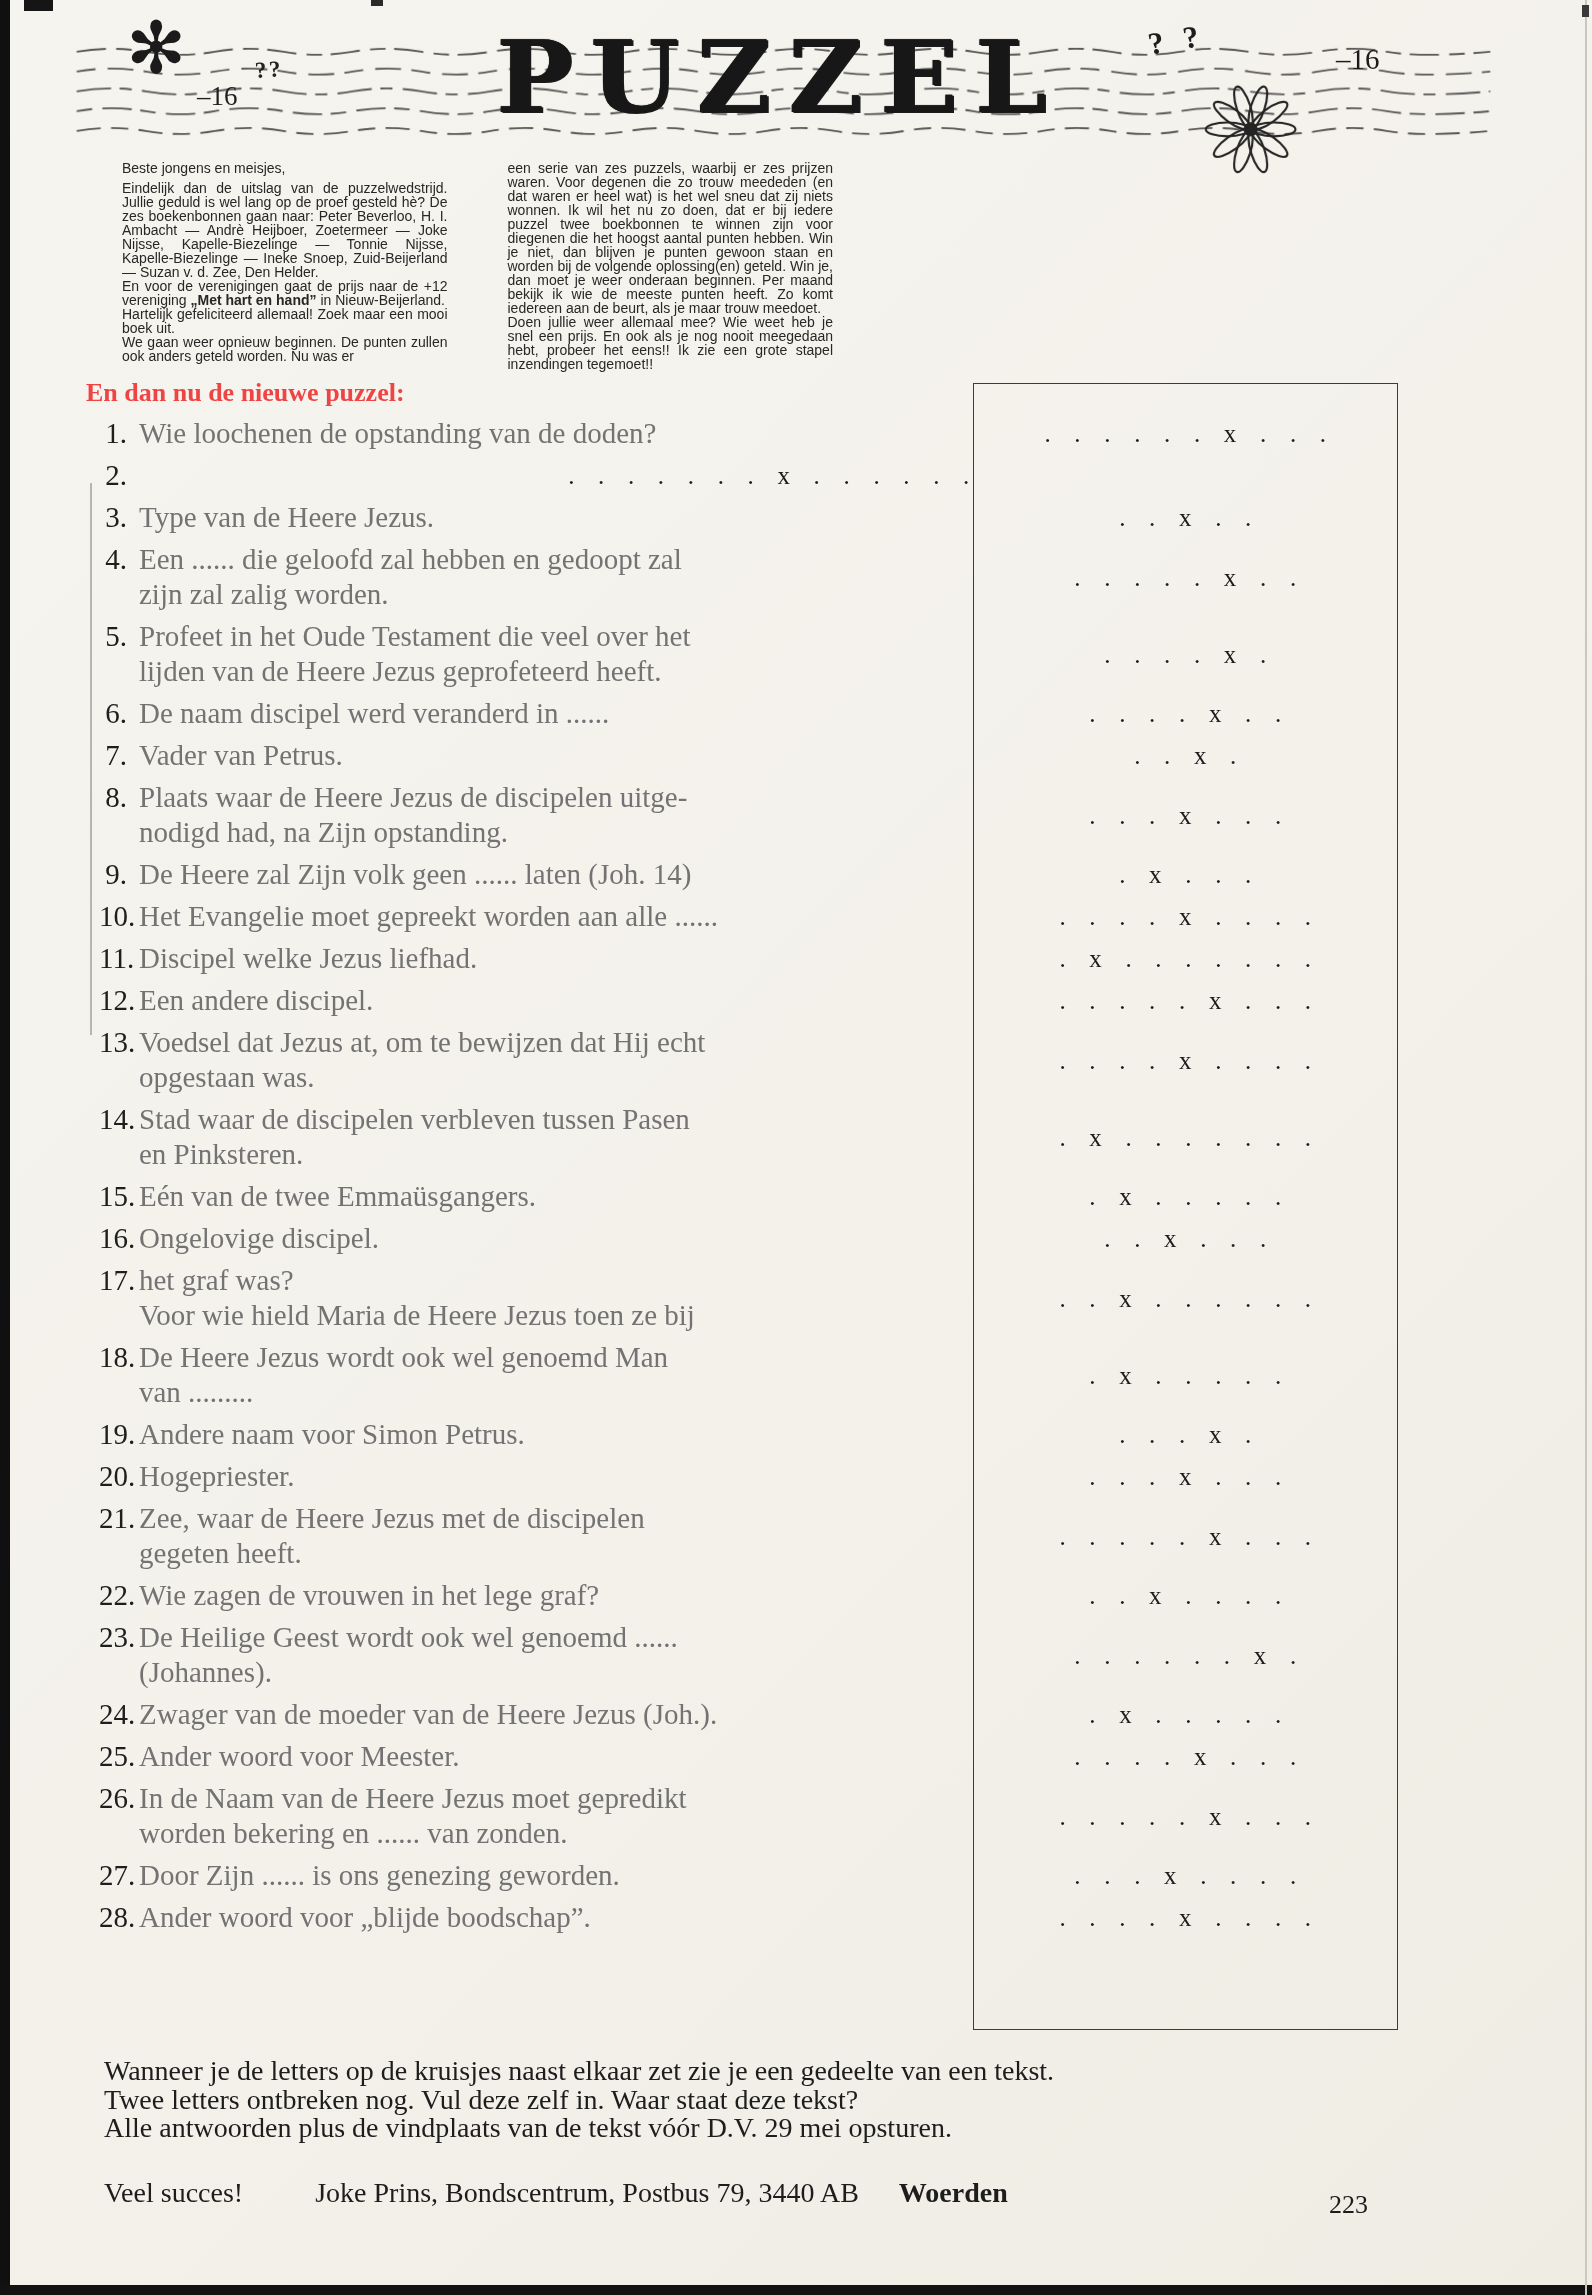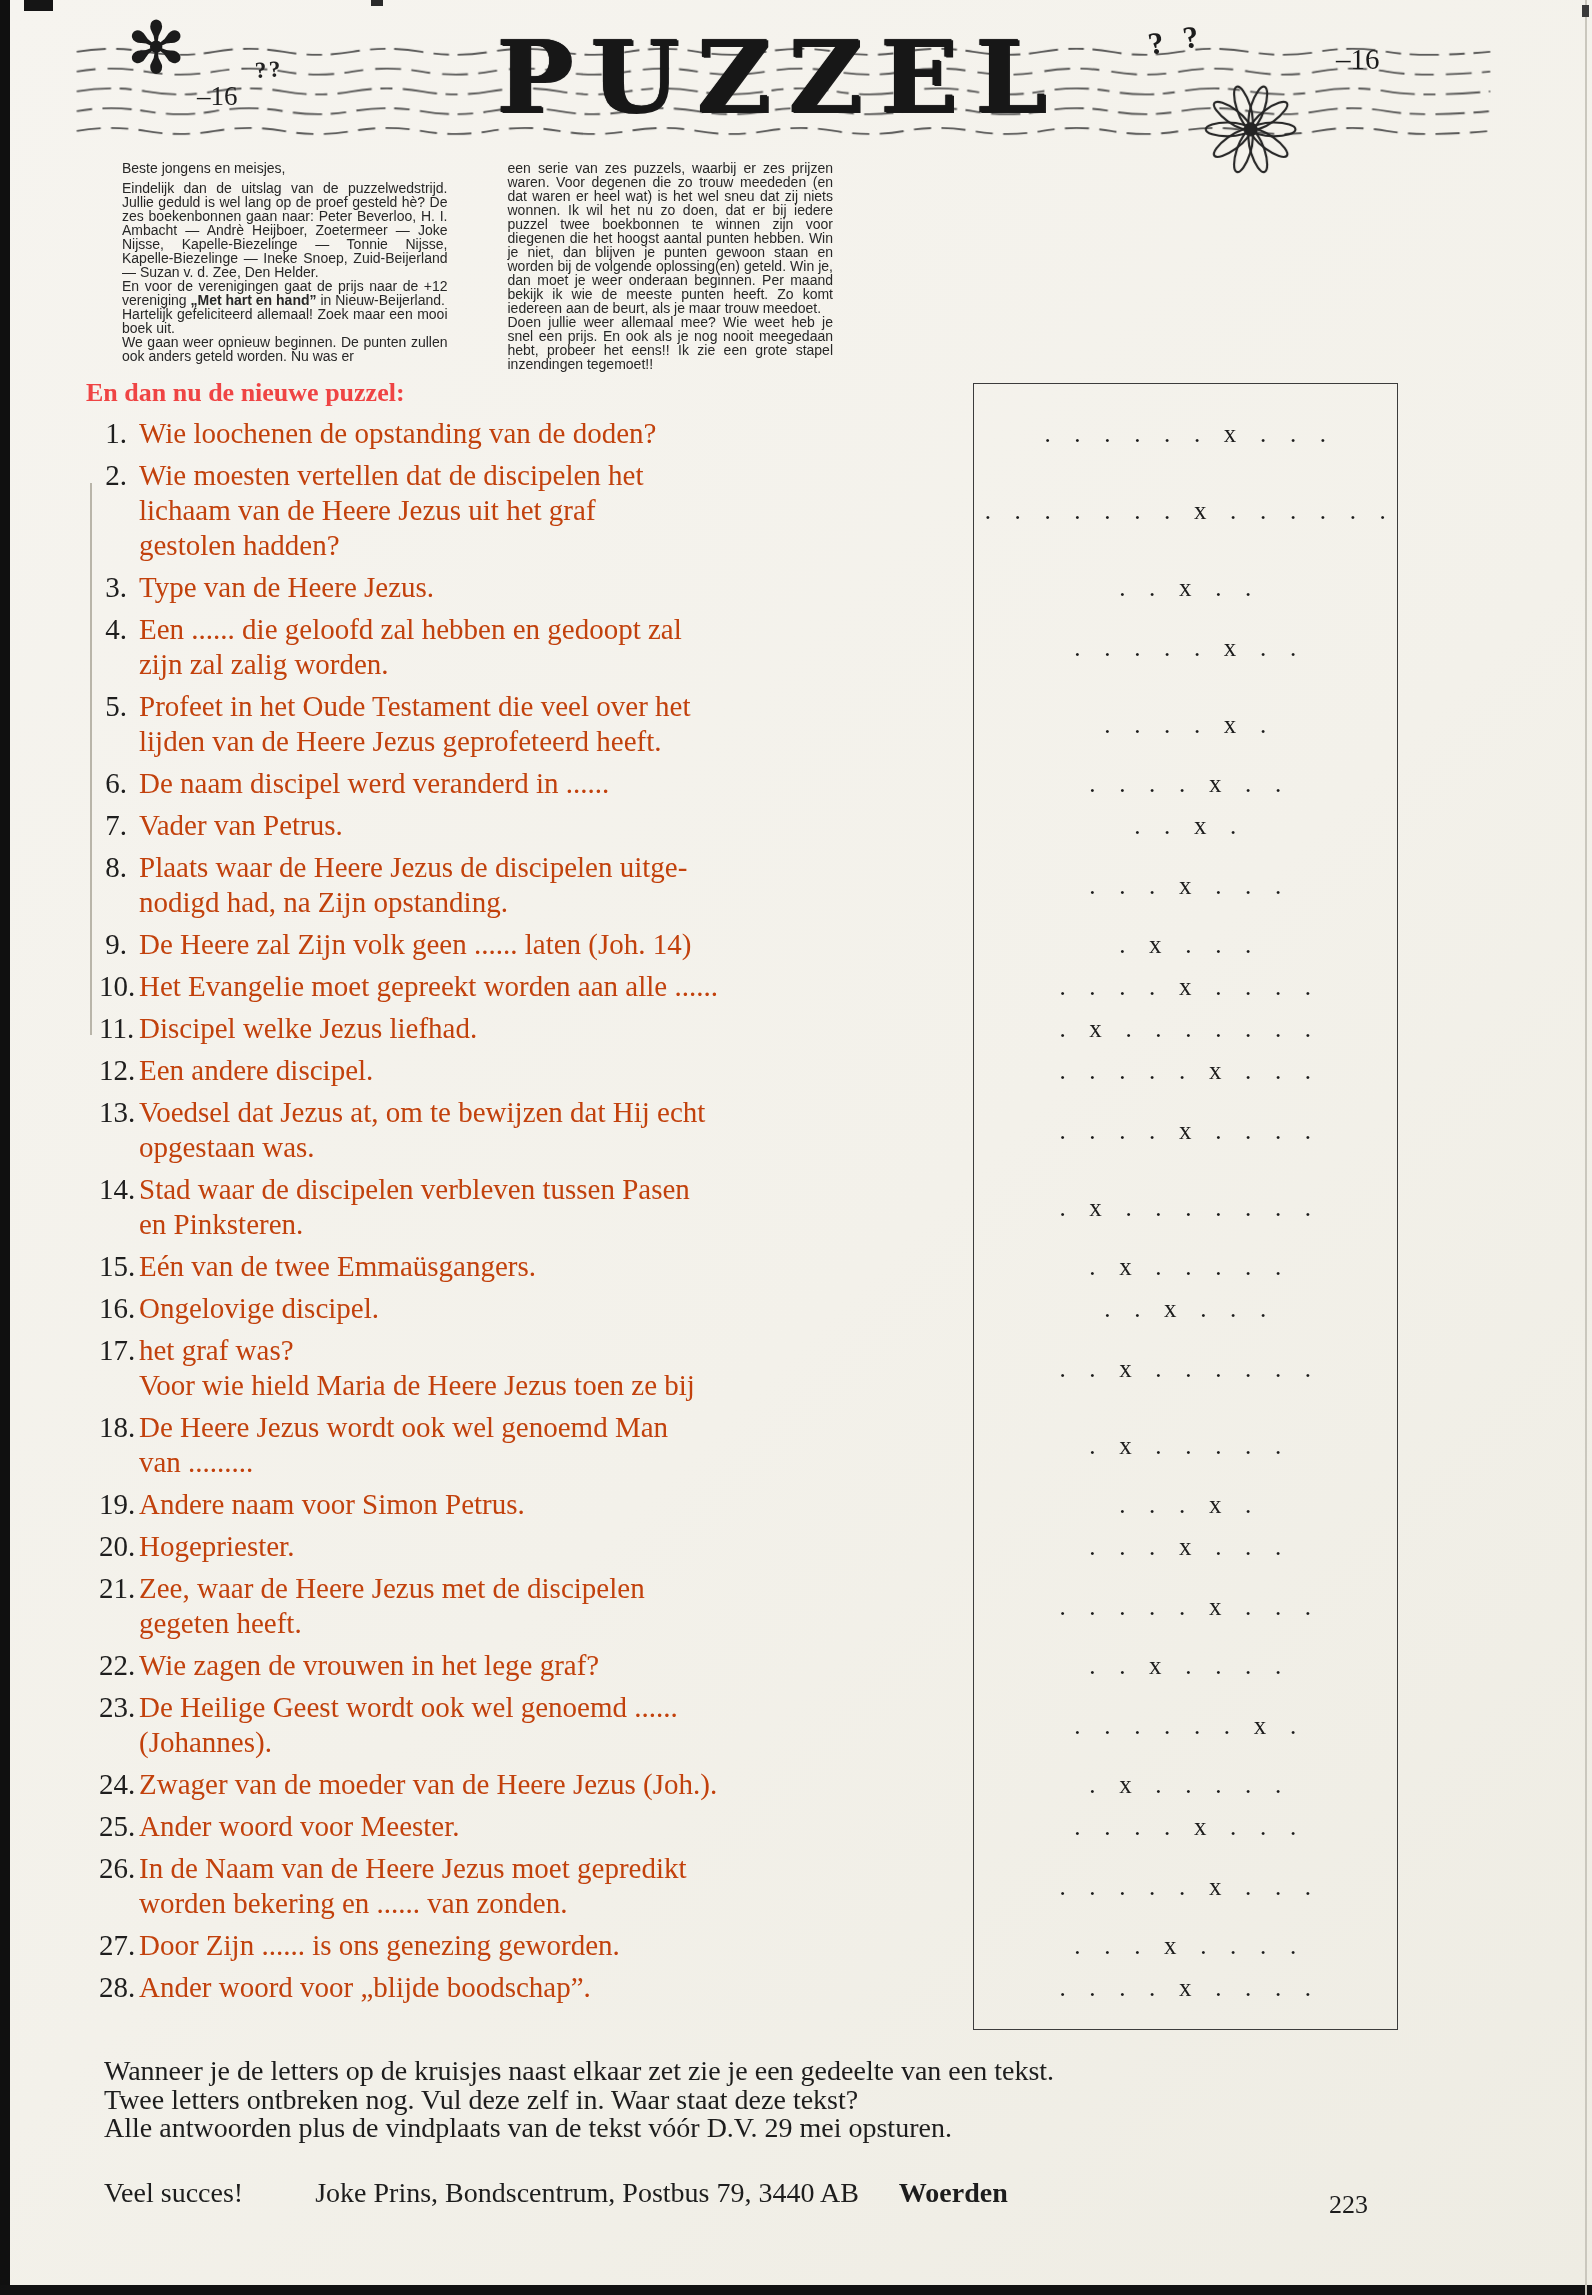--- a/index.html
+++ b/index.html
@@ -49,21 +49,21 @@
   .puzzle-heading { position:absolute; left:86px; top:378px; font-size:26px; color:#ef4444; }
 
   
   .puzzle-main { position:absolute; left:99px; top:416px; width:1303px; }
   .answer-frame { position:absolute; left:973px; top:383px; width:425px; height:1647px;
                   border:1.7px solid #3c3c3c; }
   .questions { list-style:none; }
   .q-row { display:flex; align-items:flex-start; margin-bottom:7px; }
   .q-num { width:40px; text-align:right; padding-right:12px; font-size:29px; line-height:35px; color:#1e1e1e; flex:none; }
   .q-text { width:833px; flex:none; }
-  .ql { display:block; white-space:nowrap; font-size:29px; line-height:35px; color:#c2410c; }
+  .ql { display:block; white-space:nowrap; font-size:29px; line-height:35px; color:#737373; }
   .q-pattern { flex:1; align-self:center; text-align:center;
                font-size:25px; line-height:35px; letter-spacing:3.5px; word-spacing:10.4px;
                color:#1c1c1c; white-space:nowrap; }
 
   
   .footer { position:absolute; left:104px; top:2057px; width:1346px; font-size:28px; line-height:28.5px; color:#1d1d1d; }
   .footer .fl { display:block; }
   .footer .f4 { display:flex;margin-top:36px; }
   .footer .contact { margin-left:72px; }
   .footer .city { margin-left:40px;font-weight:bold; }
@@ -136,25 +136,20 @@
     <li class="q-row">
       <span class="q-num">1.</span>
       <span class="q-text">
           <span class="ql">Wie loochenen de opstanding van de doden?</span>
         </span>
       <span class="q-pattern">. . . . . . x . . .</span>
     </li>
 
     <li class="q-row">
       <span class="q-num">2.</span>
-      <span class="q-text">
-        <span class="ql">Wie moesten vertellen dat de discipelen het</span>
-        <span class="ql">lichaam van de Heere Jezus uit het graf</span>
-        <span class="ql">gestolen hadden?</span>
-      </span>
       <span class="q-pattern">. . . . . . . x . . . . . .</span>
     </li>
 
     <li class="q-row">
       <span class="q-num">3.</span>
       <span class="q-text">
           <span class="ql">Type van de Heere Jezus.</span>
         </span>
       <span class="q-pattern">. . x . .</span>
     </li>

